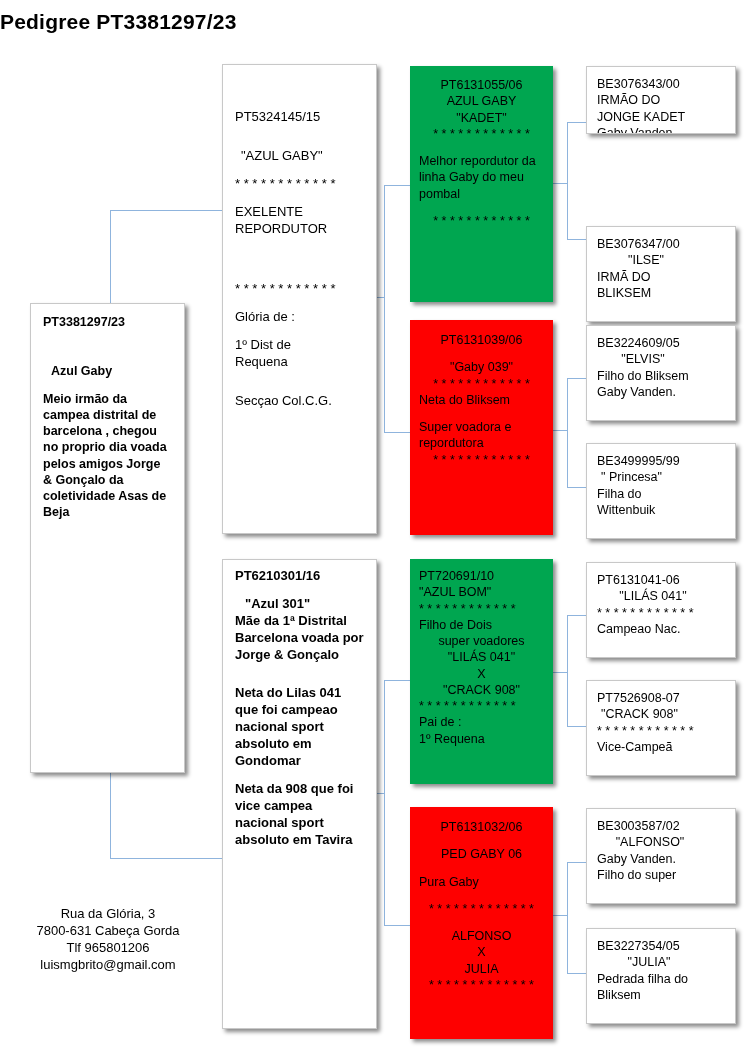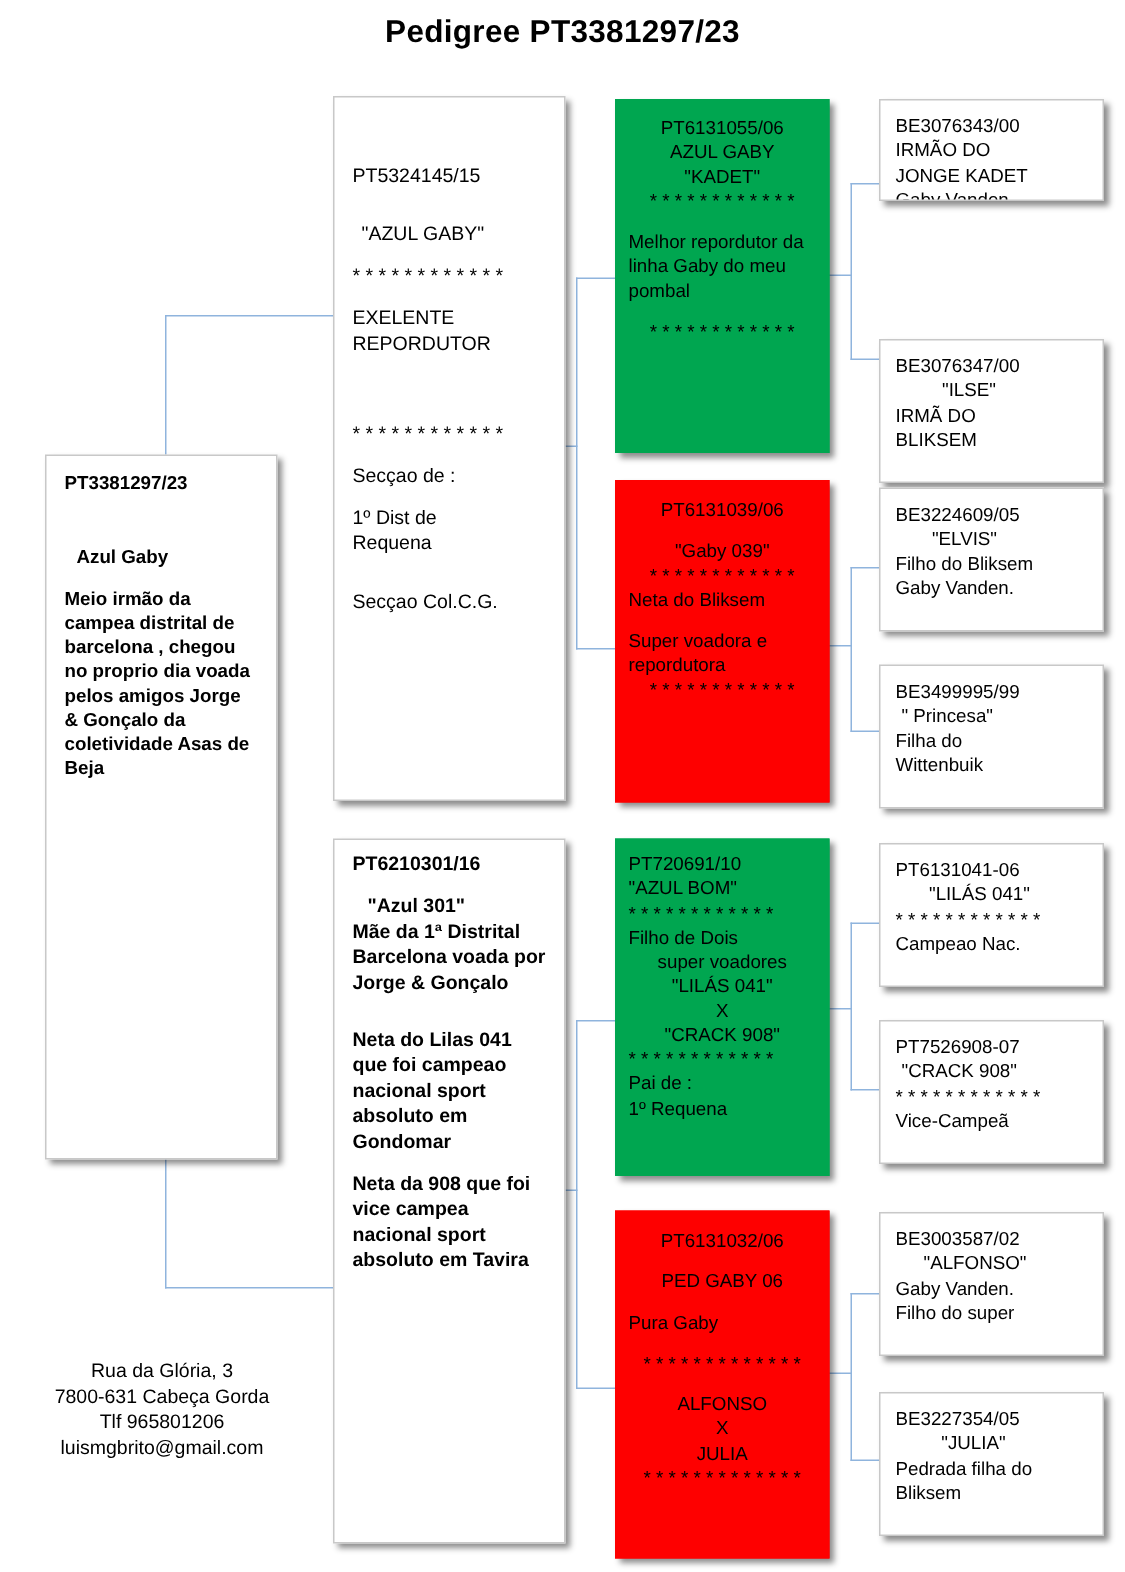--- a/index.html
+++ b/index.html
@@ -16,21 +16,20 @@
     width: 750px;
     height: 1048px;
     overflow: hidden;
     background: #ffffff;
   }
   .title {
     position: absolute;
     left: 0;
     top: 10px;
     width: 750px;
-    text-align: center;
     font-size: 21px;
     font-weight: bold;
     letter-spacing: 0.2px;
   }
   
   .conn {
     position: absolute;
     background: #8fb4dd;
   }
   .conn-v { width: 1px; }
@@ -155,21 +154,21 @@
       <span class="line t-gen2">* * * * * * * * * * * *</span>
       <span class="line pad-line"></span>
       <span class="line t-gen2">EXELENTE</span>
       <span class="line t-gen2">REPORDUTOR</span>
       <span class="line pad-line"></span>
       <span class="line pad-line"></span>
       <span class="line pad-line"></span>
       <span class="line pad-line"></span>
       <span class="line t-gen2">* * * * * * * * * * * *</span>
       <span class="line pad-line"></span>
-      <span class="line t-gen2">Secçao de :</span>
+      <span class="line t-gen2">Glória de :</span>
       <span class="line pad-line"></span>
       <span class="line t-gen2">1º Dist de</span>
       <span class="line t-gen2">Requena</span>
       <span class="line pad-line"></span>
       <span class="line pad-line"></span>
       <span class="line t-gen2">Secçao Col.C.G.</span>
     </div>
   </div>
 
   <div class="box" style="left:222px; top:559px; width:155px; height:470px;">

